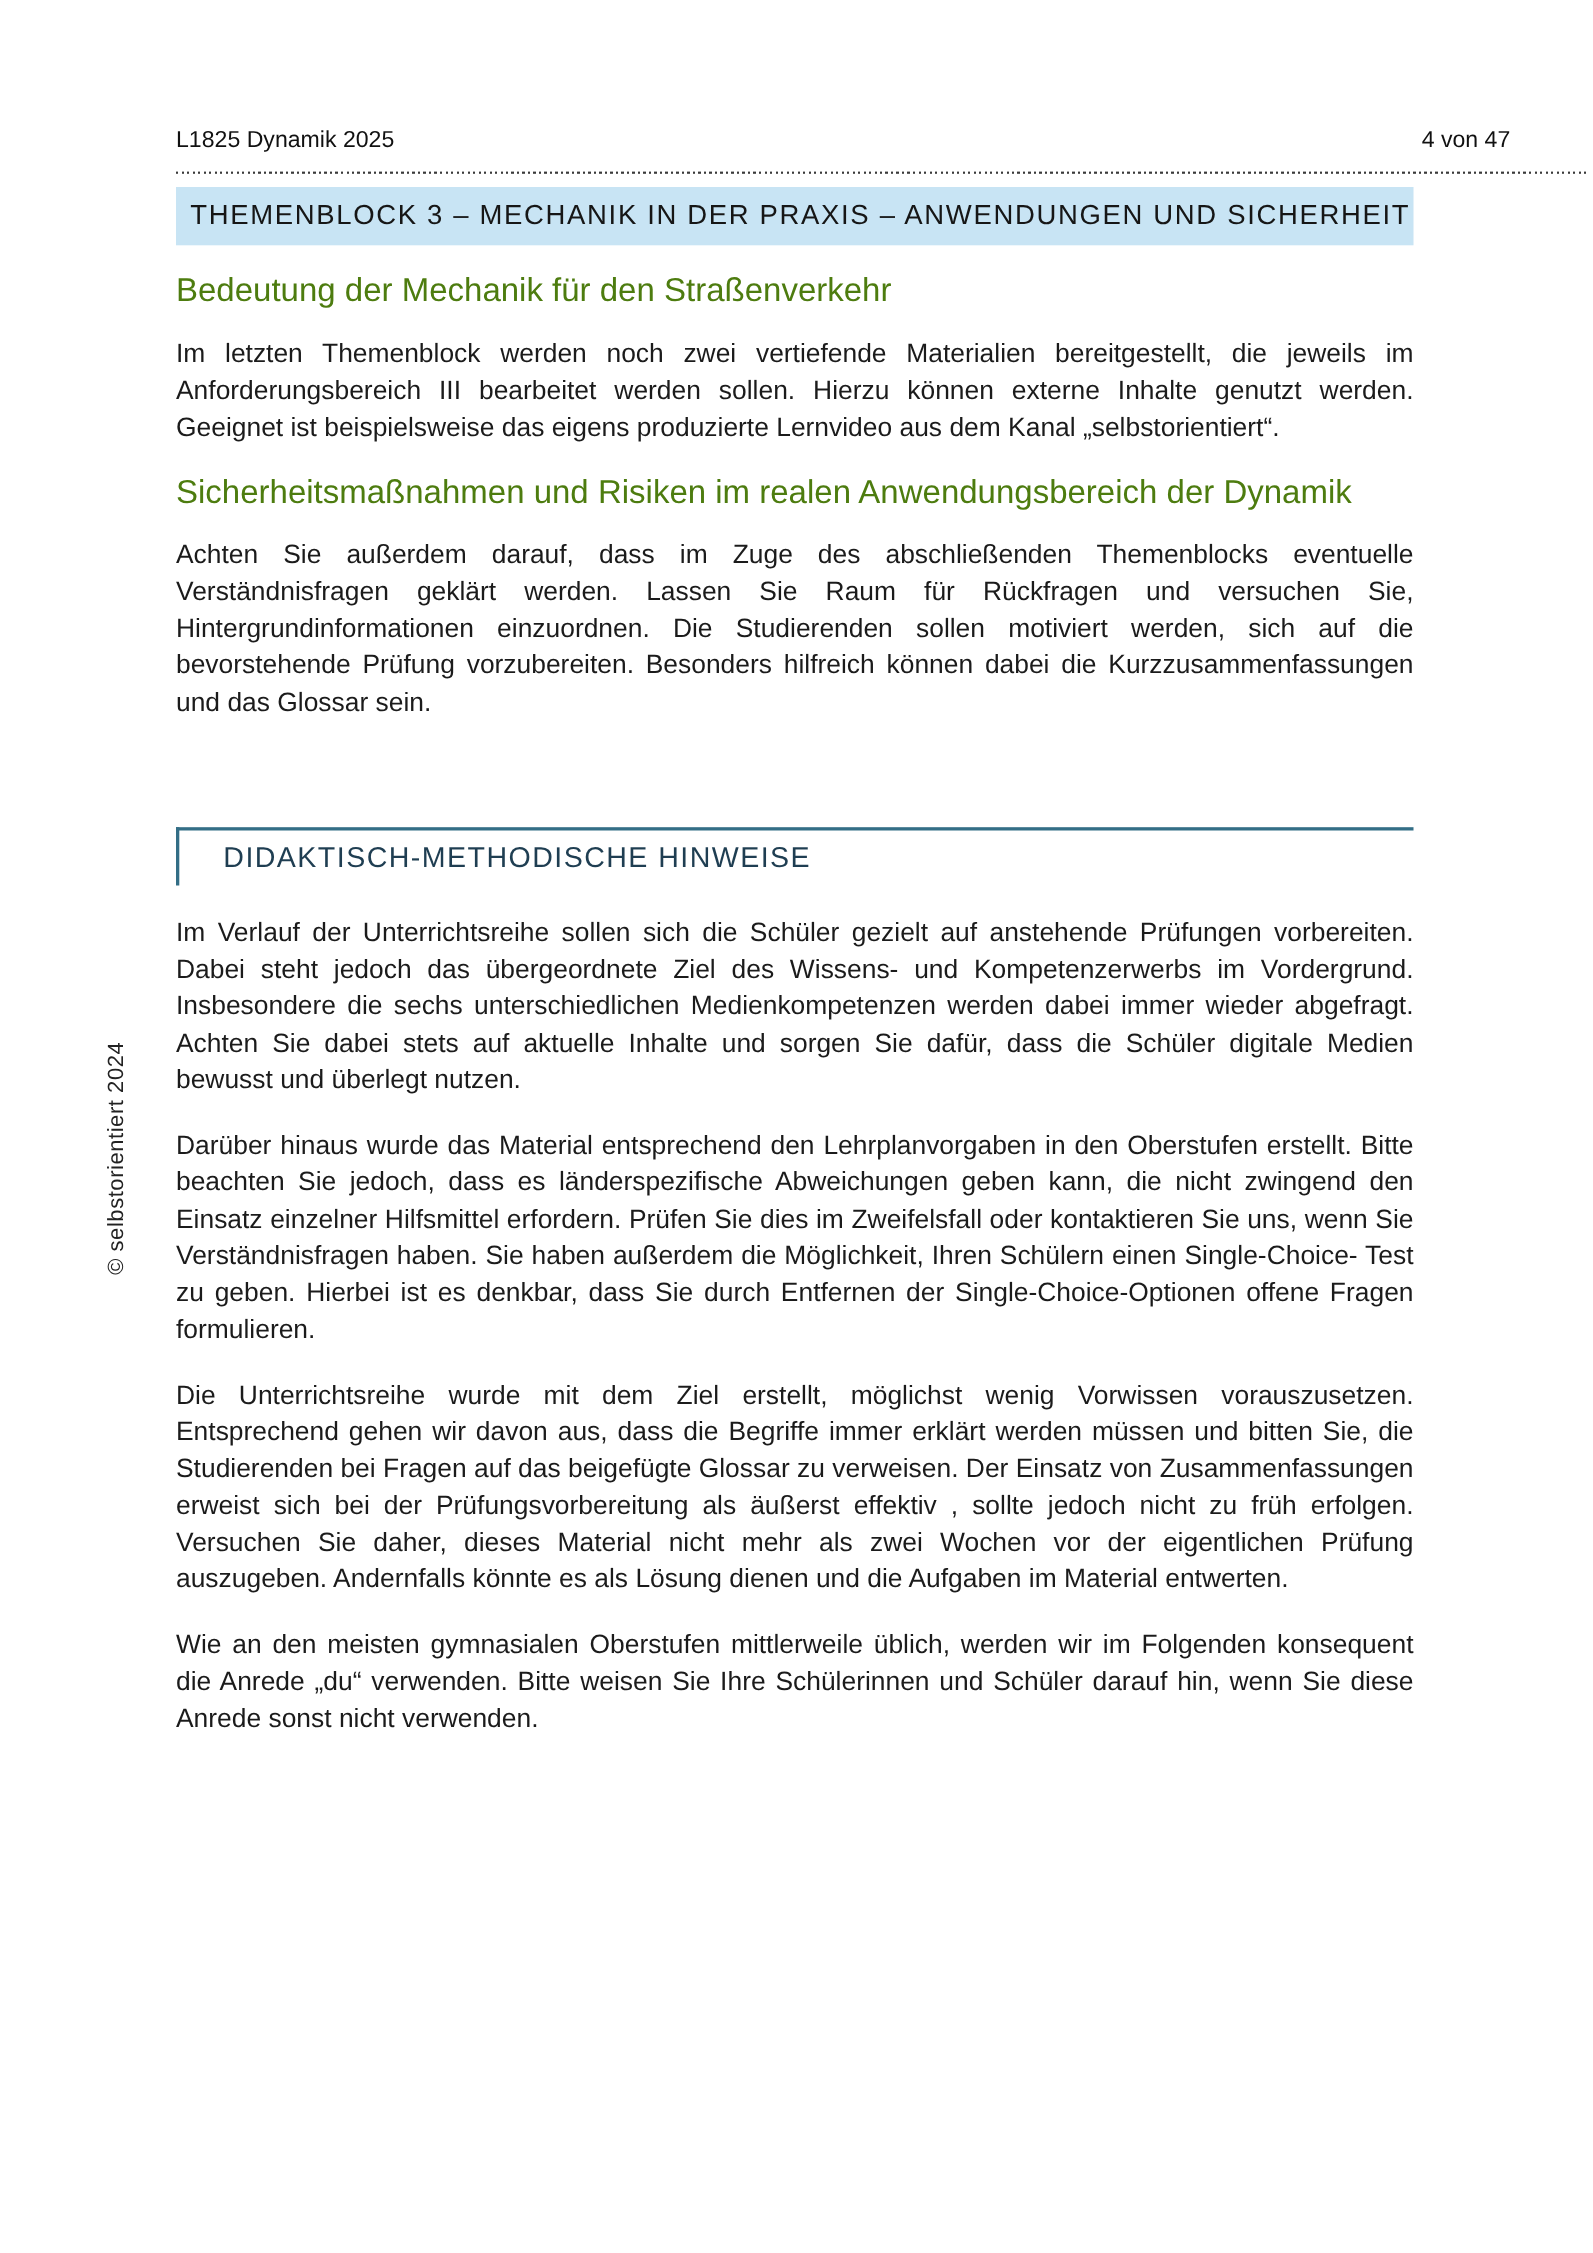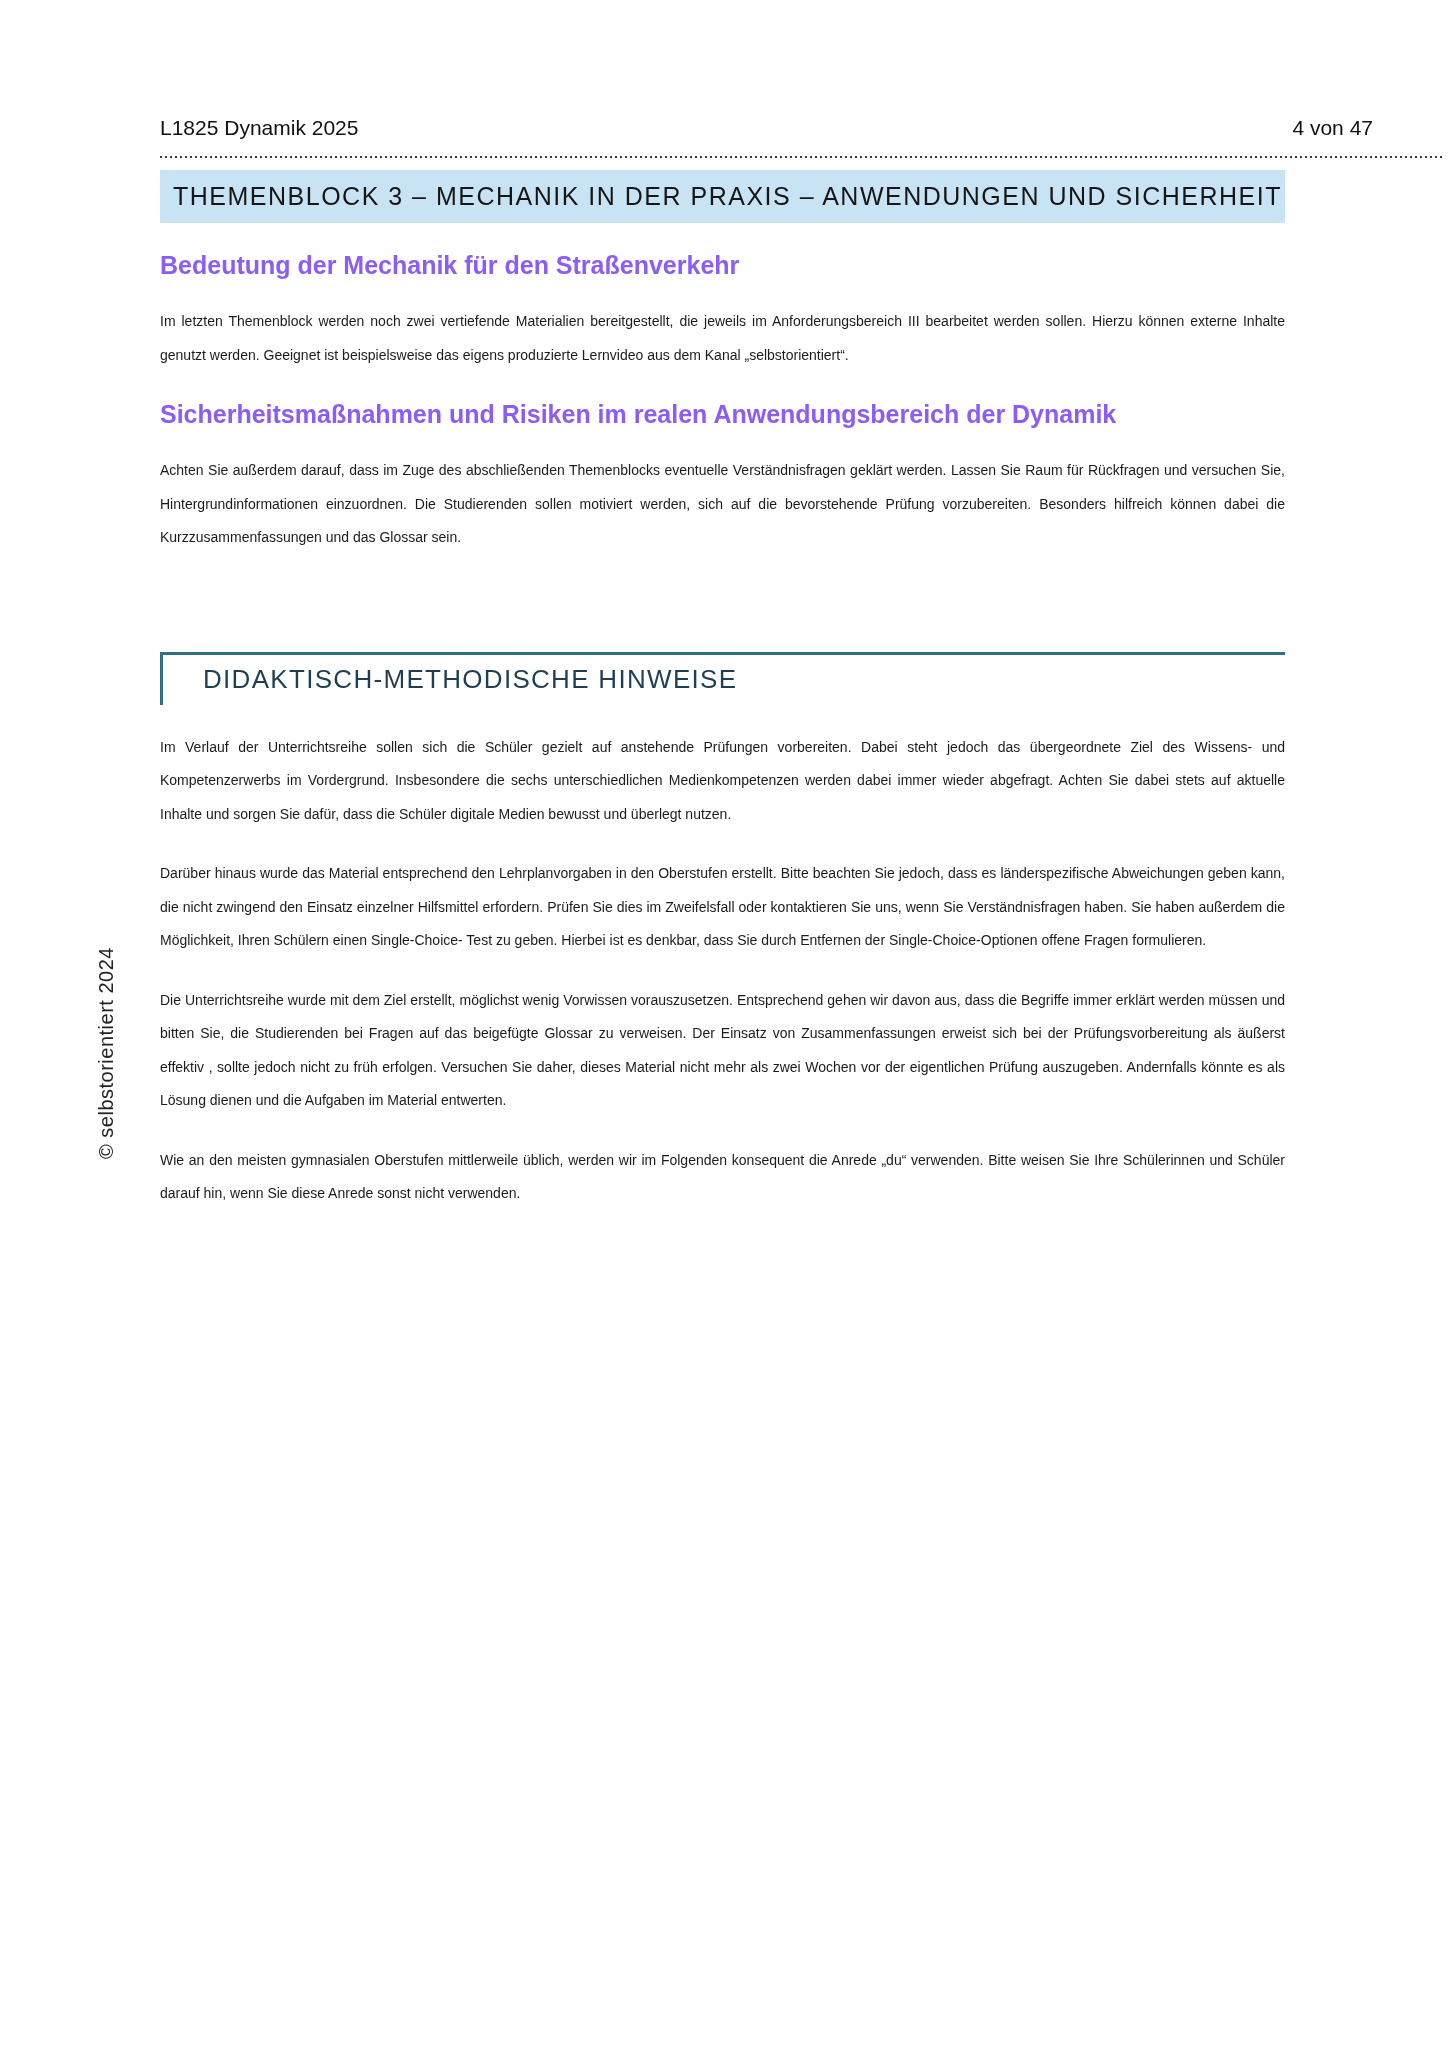--- a/index.html
+++ b/index.html
@@ -45,28 +45,28 @@
     display: flex;
     align-items: center;
     padding-left: 13px;
     font-size: 25px;
     letter-spacing: 1.5px;
     color: #161616;
     white-space: nowrap;
   }
   h2.subheading {
     margin: 28px 0 0 0;
-    font-size: 25px;
+    font-size: 30px;
     line-height: 28px;
-    font-weight: bold;
-    color: #8b5cf6;
+    font-weight: normal;
+    color: #4d7c0f;
   }
   p.body-par {
     margin: 26px 0 0 0;
-    font-size: 14px;
+    font-size: 24px;
     line-height: 33.5px;
     text-align: justify;
     color: #1b1b1b;
   }
   
   .didaktik {
     margin-top: 97px;
   }
   .didaktik-heading-box {
     box-sizing: border-box;

